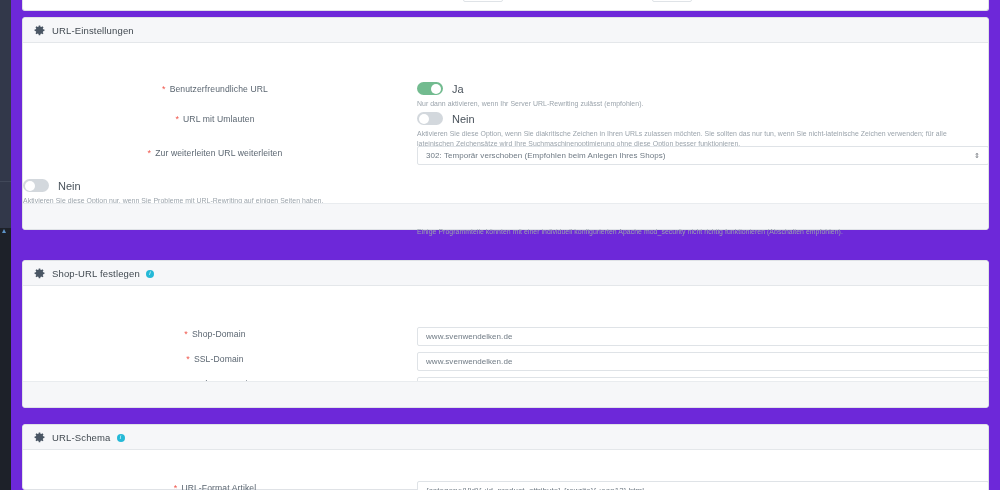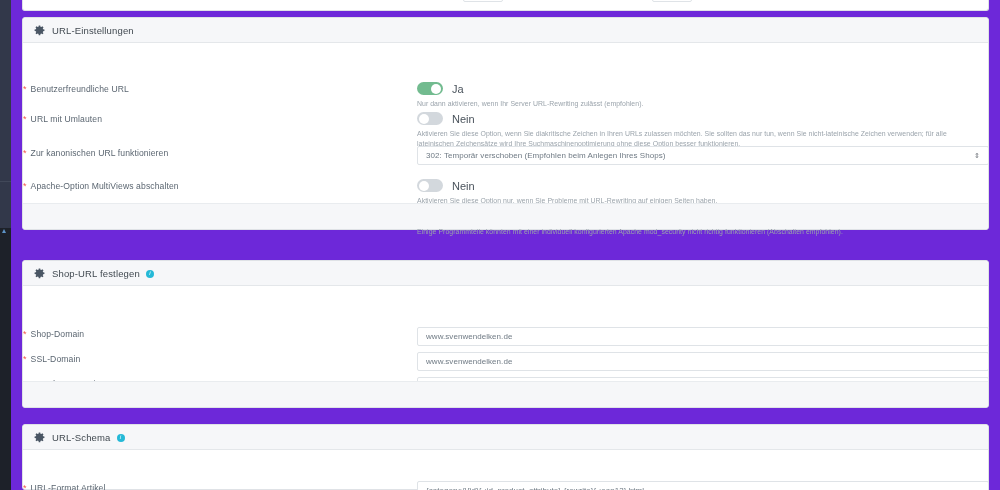--- a/index.html
+++ b/index.html
@@ -52,21 +52,21 @@
   }
   .card-body { padding: 0; position: relative; }
   .card-foot {
     height: 26px; background: #f6f7f9; border-top: 1px solid #e9ecef;
     border-radius: 0 0 3px 3px;
   }
 
   
   .row { display: flex; align-items: flex-start; }
   .lbl {
-    width: 394px; flex: 0 0 394px; text-align: left;
+    width: 394px; flex: 0 0 394px; text-align: center;
     font-size: 8.6px; color: #5b6671; white-space: nowrap;
     padding-top: 2px; padding-right: 10px;
     letter-spacing: .1px;
   }
   .req { color: #f0574d; margin-right: 4px; font-size: 9px; }
   .fld { flex: 1 1 auto; padding-left: 0; }
 
   
   .togwrap { display: flex; align-items: center; }
   .toggle {
@@ -154,30 +154,29 @@
               <div class="togwrap">
                 <div class="toggle off">
                   <span class="knob"></span>
                 </div>
                 <span class="togtxt">Nein</span>
               </div>
               <div class="hint">Aktivieren Sie diese Option, wenn Sie diakritische Zeichen in Ihren URLs zulassen möchten. Sie sollten das nur tun, wenn Sie nicht-lateinische Zeichen verwenden; für alle lateinischen Zeichensätze wird Ihre Suchmaschinenoptimierung ohne diese Option besser funktionieren.</div>
             </div>
           </div>
           <div class="row" style="position: absolute; left: 0px; top: 103px; width: 100%;">
-            <div class="lbl"><span class="req">*</span><span>Zur kanonischen URL funktionieren</span></div>
+            <div class="lbl"><span class="req">*</span><span>Zur weiterleiten URL weiterleiten</span></div>
             <div class="fld">
               <div class="sel">
                 <span>302: Temporär verschoben (Empfohlen beim Anlegen Ihres Shops)</span>
                 <span class="selarrow">⇕</span>
               </div>
             </div>
           </div>
           <div class="row" style="position: absolute; left: 0px; top: 136px; width: 100%;">
-            <div class="lbl"><span class="req">*</span><span>Apache-Option MultiViews abschalten</span></div>
             <div class="fld">
               <div class="togwrap">
                 <div class="toggle off">
                   <span class="knob"></span>
                 </div>
                 <span class="togtxt">Nein</span>
               </div>
               <div class="hint">Aktivieren Sie diese Option nur, wenn Sie Probleme mit URL-Rewriting auf einigen Seiten haben.</div>
             </div>
           </div>

